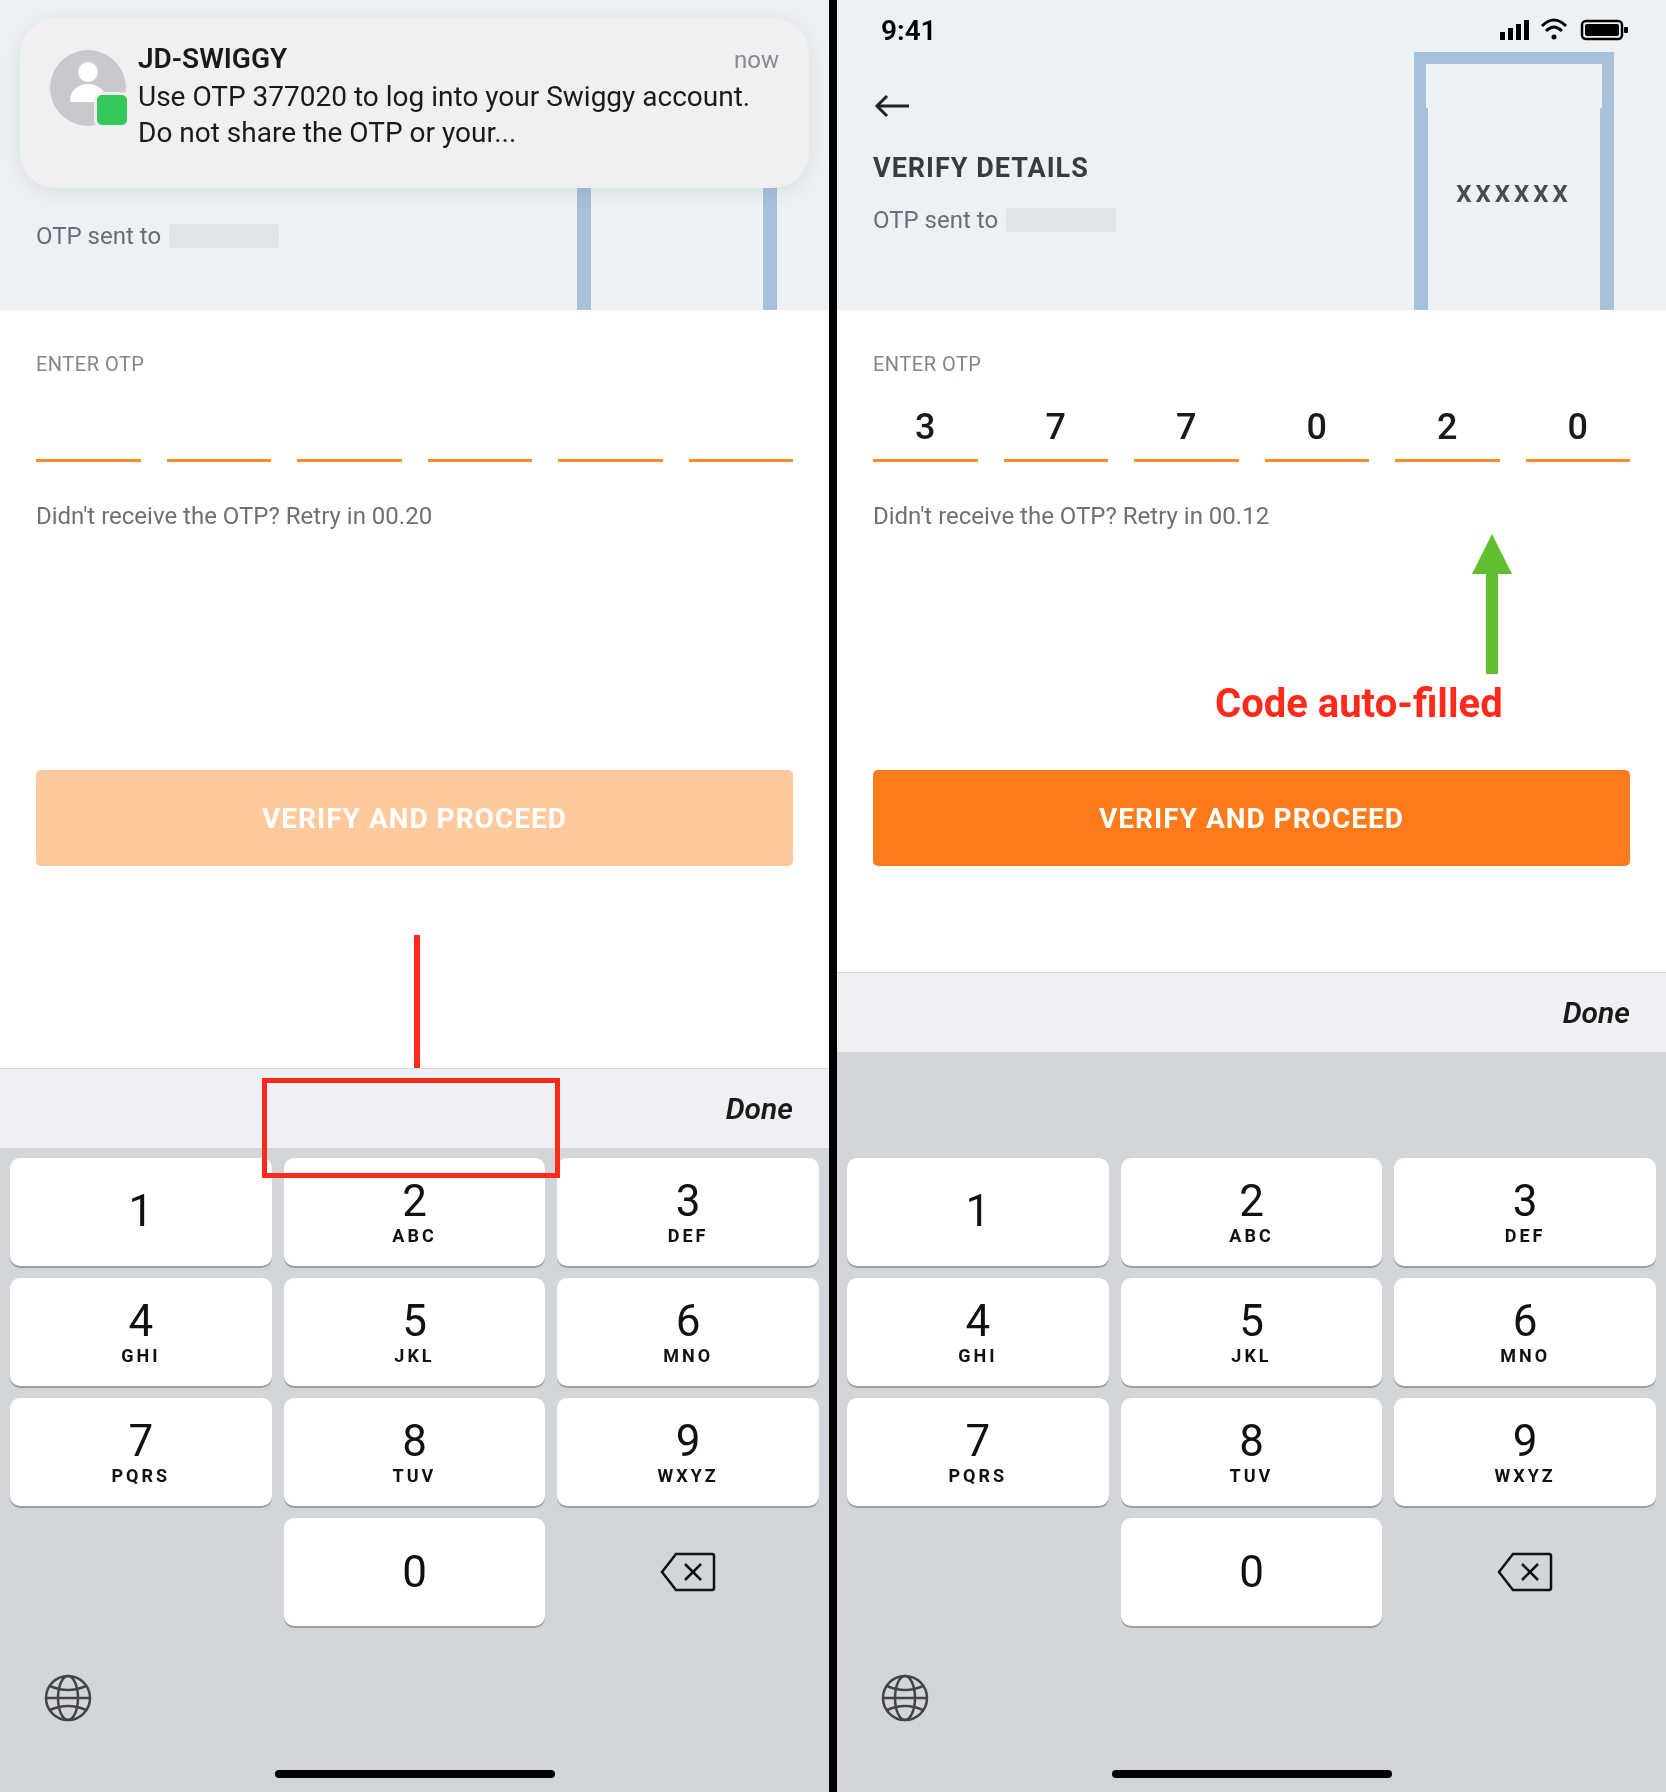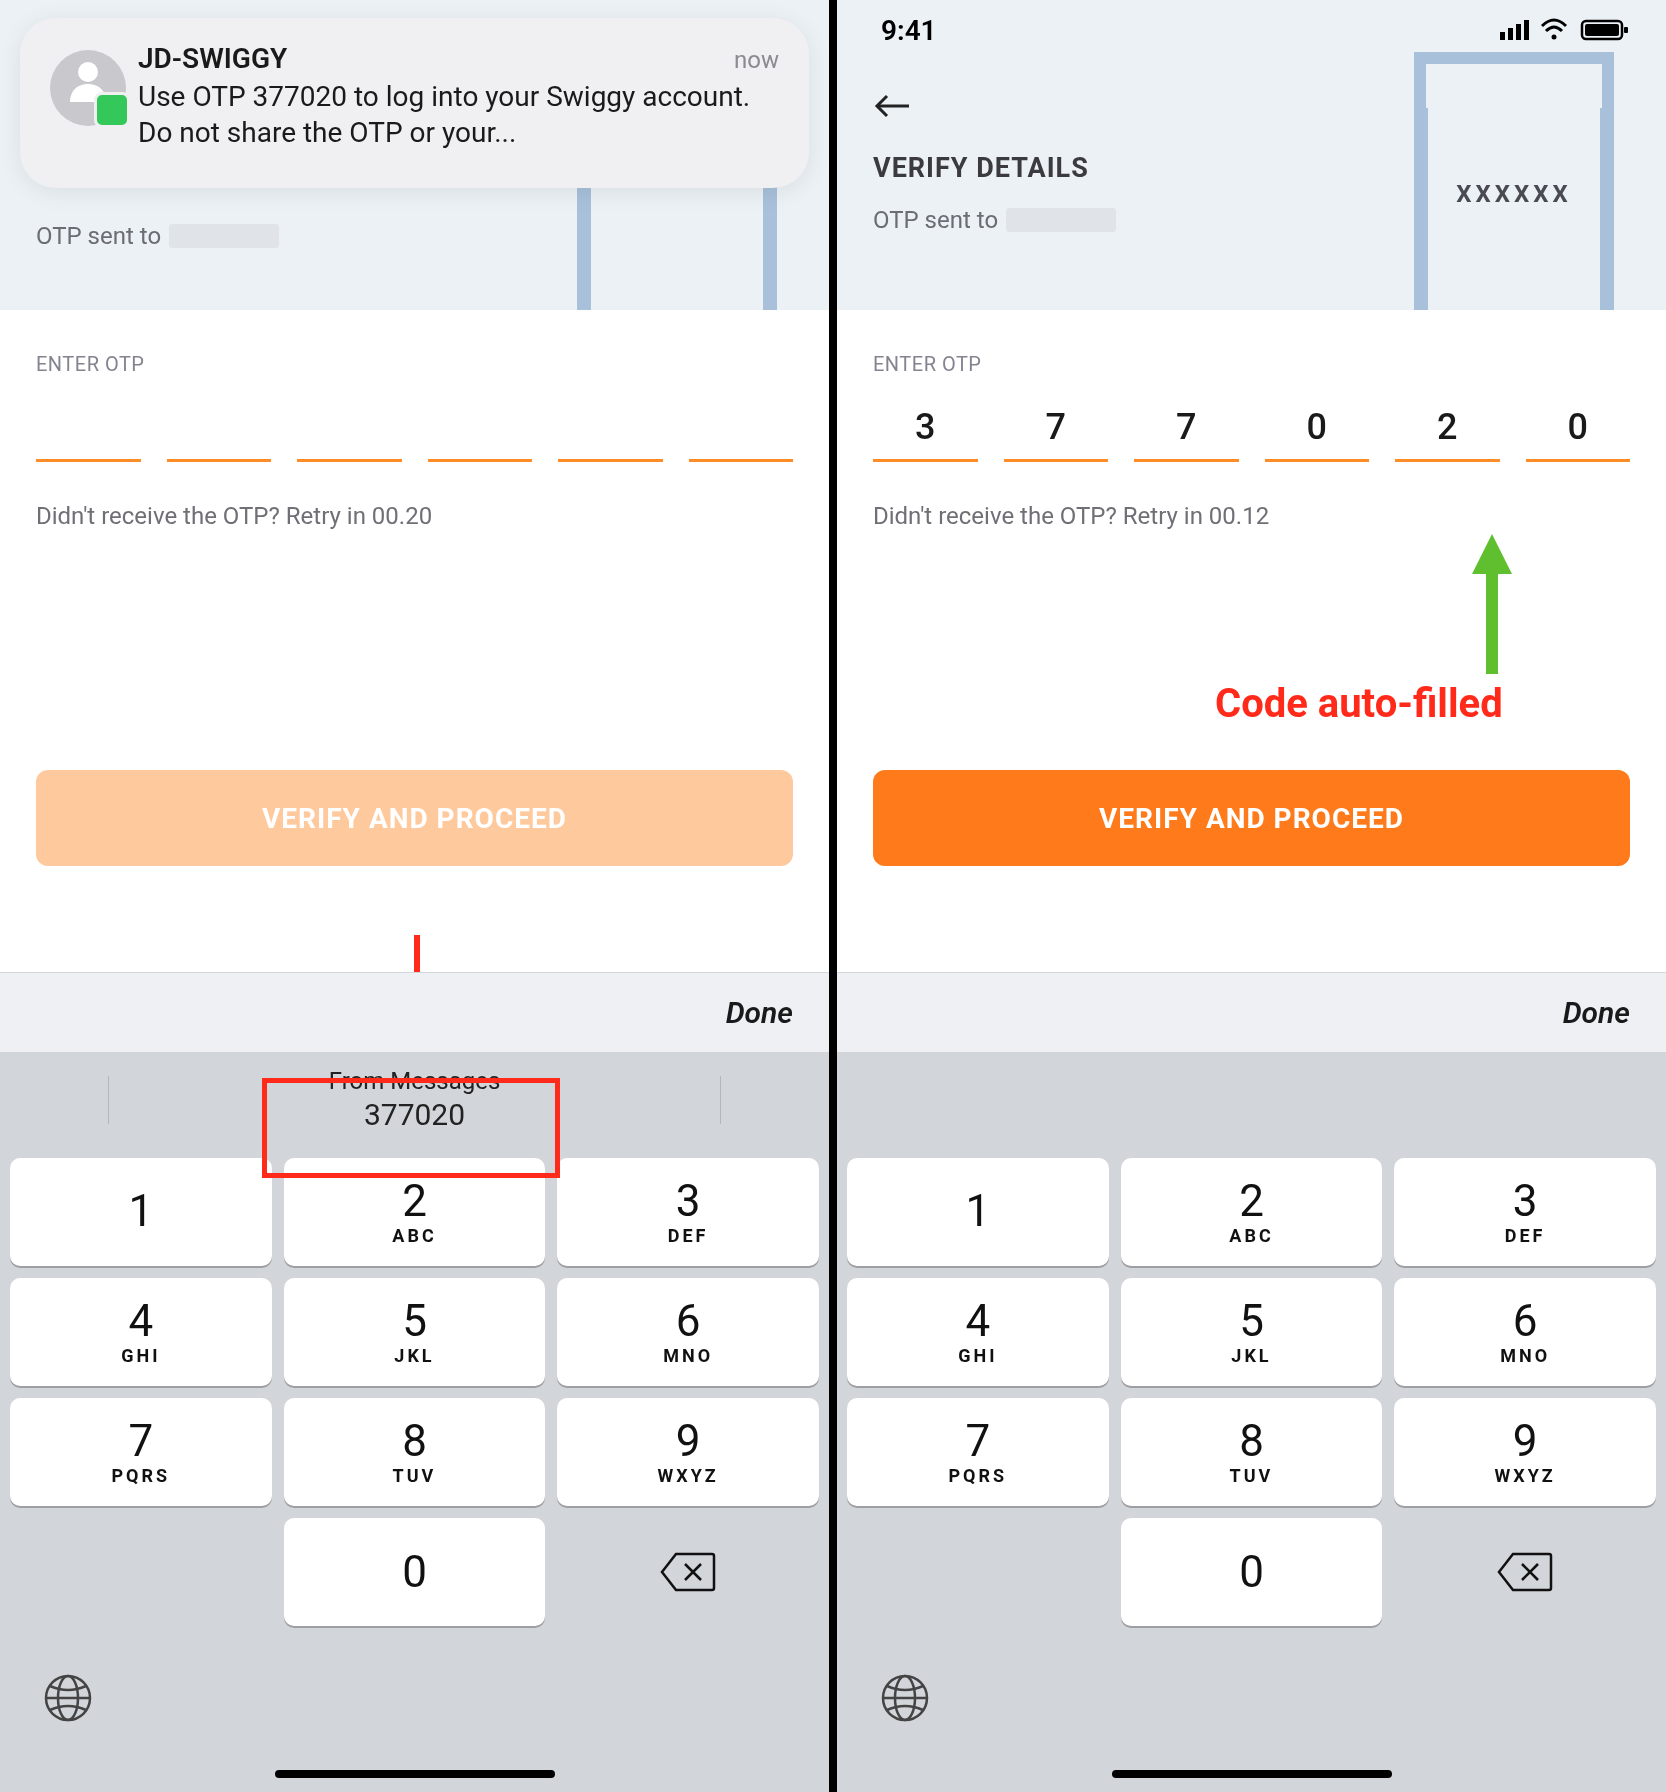--- a/index.html
+++ b/index.html
@@ -12,21 +12,21 @@
 .status-icons svg { display:block; }
 .back-btn { position:absolute; top:84px; left:28px; padding:8px; }
 .verify-title { position:absolute; top:152px; left:36px; font-size:27px; font-weight:700; letter-spacing:1px; color:#3a3a3f; }
 .otp-sent { position:absolute; top:206px; left:36px; font-size:24px; color:#6c6c74; display:flex; align-items:center; gap:8px; }
 .redacted { width:110px; height:24px; background:#e0e4e9; border-radius:3px; display:inline-block; }
 .phone-illus { position:absolute; right:32px; top:52px; }
 .enter-otp-label { font-size:20px; color:#848490; letter-spacing:0.5px; margin:42px 0 18px 36px; }
 .otp-row { display:flex; gap:26px; padding:0 36px; }
 .otp-cell { flex:1; border-bottom:3px solid #ff8d27; height:68px; display:flex; align-items:center; justify-content:center; font-size:36px; color:#1a1a1a; font-weight:500; }
 .retry { font-size:24px; color:#6f6f76; margin:40px 0 0 36px; }
-.verify-btn { position:absolute; left:36px; right:36px; height:96px; display:flex; align-items:center; justify-content:center; font-size:28px; font-weight:700; letter-spacing:1px; color:#fff; border-radius:12px; }
+.verify-btn { position:absolute; left:36px; right:36px; height:96px; display:flex; align-items:center; justify-content:center; font-size:28px; font-weight:700; letter-spacing:1px; color:#fff; border-radius:5px; }
 .verify-btn.disabled { background:#ffc99e; top:770px; }
 .verify-btn.enabled  { background:#ff7a1a; top:770px; }
 .notif { position:absolute; top:18px; left:20px; right:20px; height:170px; background:#f0f0f2; border-radius:36px; box-shadow:0 4px 24px rgba(0,0,0,0.08); padding:24px 30px; display:flex; gap:12px; }
 .avatar { width:76px; height:76px; background:#c9c9cd; border-radius:50%; position:relative; flex-shrink:0; margin-top:8px; }
 .avatar svg { position:absolute; bottom:24px; left:50%; transform:translateX(-50%); }
 .avatar::after { content:""; position:absolute; width:30px; height:30px; background:#34c759; border-radius:8px; bottom:-2px; right:-4px; border:3px solid #f0f0f2; }
 .notif-body { flex:1; }
 .notif-head { display:flex; justify-content:space-between; align-items:baseline; }
 .notif-title { font-size:28px; font-weight:600; color:#1a1a1a; }
 .notif-time { font-size:24px; color:#8a8a90; }
@@ -108,28 +108,20 @@
 
   <svg class="arrow-red" style="left:392px; top:935px;" width="50" height="170">
     <line x1="25" y1="0" x2="25" y2="140" stroke="#ff2a1a" stroke-width="6"></line>
     <polygon points="25,170 8,134 42,134" fill="#ff2a1a"></polygon>
   </svg>
 
   <div class="kbd-area">
     <div class="kbd-toolbar">
       <span class="done">Done</span>
     </div>
-    <div class="suggestion-row">
-      <div class="sugg-sep left"></div>
-      <div class="suggestion">
-        <div class="sugg-top">From Messages</div>
-        <div class="sugg-code">377020</div>
-      </div>
-      <div class="sugg-sep right"></div>
-    </div>
     <div class="red-box" style="left:262px; bottom:614px; width:298px; height:100px;"></div>
 
     <div class="keypad">
       <div class="key">
             <span class="num">1</span>
             <span class="letters"></span>
           </div>
       <div class="key">
             <span class="num">2</span>
             <span class="letters">ABC</span>

